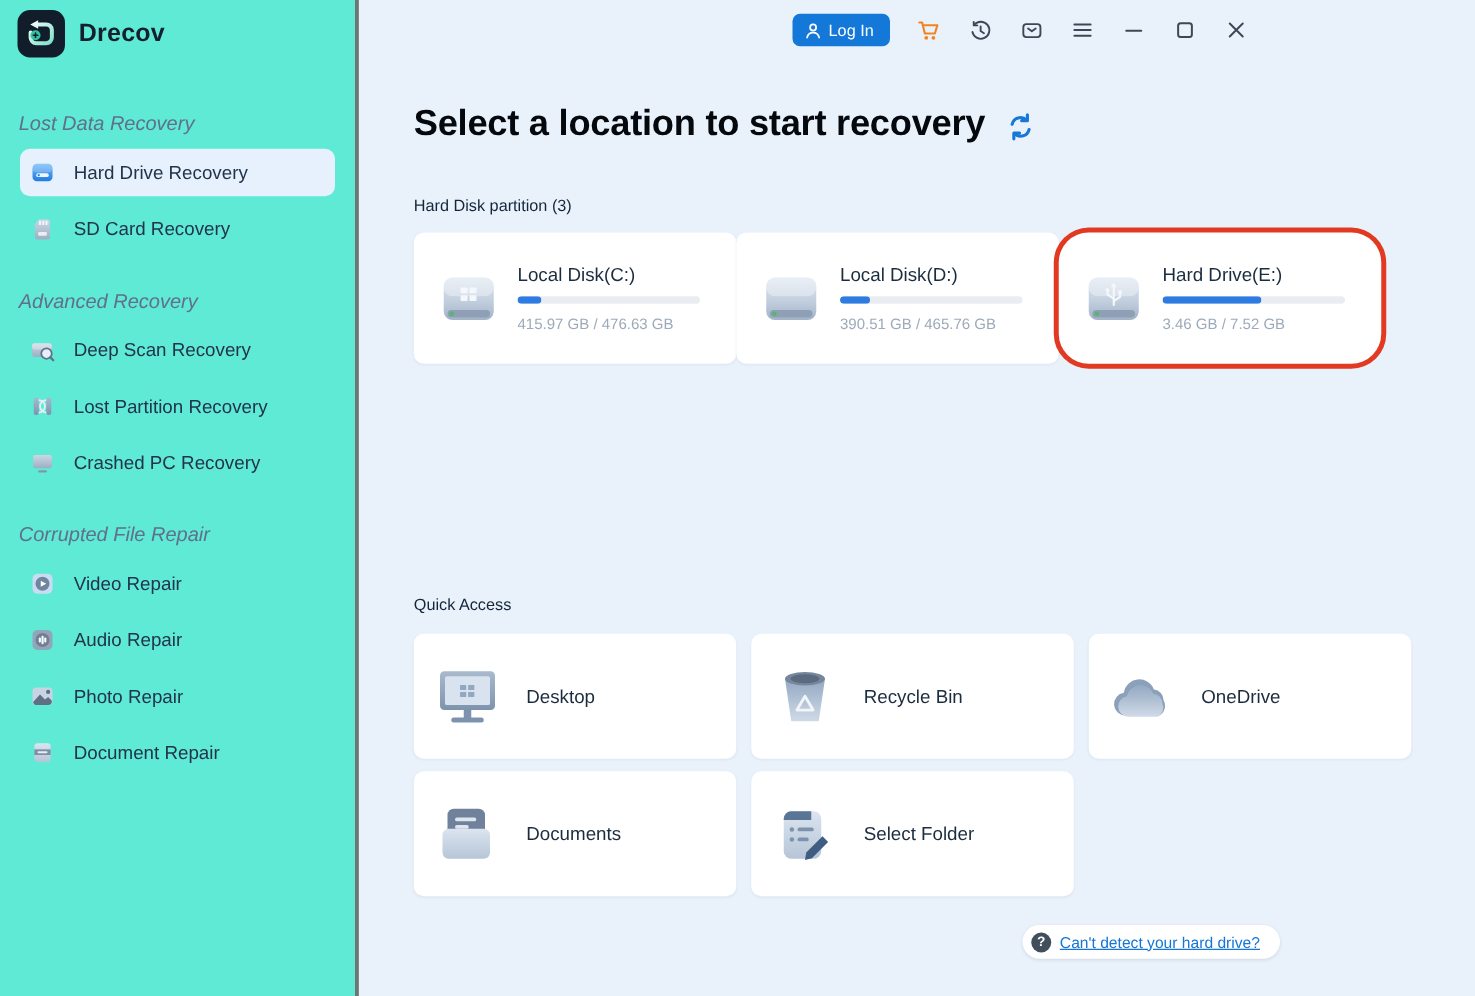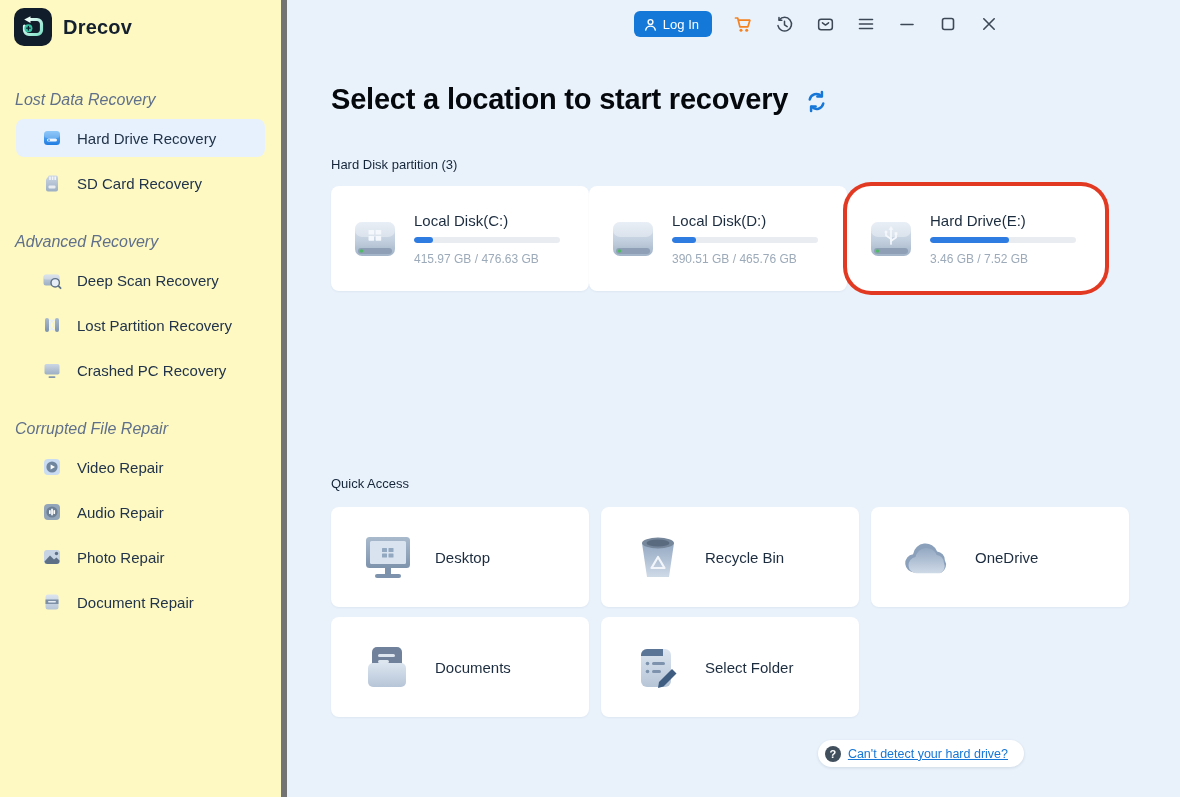--- a/index.html
+++ b/index.html
@@ -2,28 +2,28 @@
 <html><head>
 <meta charset="utf-8">
 <style>
   html,body{margin:0;padding:0;}
   body{
     width:1180px;height:797px;position:relative;overflow:hidden;
     background:#e9f2fb;font-family:"Liberation Sans",sans-serif;
     -webkit-font-smoothing:antialiased;
   }
   
-  .sidebar{position:absolute;left:0;top:0;width:287px;height:797px;background:#fef9c3;border-right:6px solid #737373;box-sizing:border-box;}
+  .sidebar{position:absolute;left:0;top:0;width:287px;height:797px;background:#5eead4;border-right:3px solid #737373;box-sizing:border-box;}
   .logo-row{display:flex;align-items:center;gap:11px;padding:8px 0 0 14px;}
   .logo-badge{width:38px;height:38px;border-radius:10px;background:#121d2b;display:flex;align-items:center;justify-content:center;flex:0 0 auto;}
   .app-title{font-size:20px;font-weight:bold;color:#15202e;letter-spacing:.2px;}
   .section{margin-top:31px;}
   .section.first{margin-top:45px;}
   .section-label{margin:0 0 10px 15px;font-size:16px;color:#60708a;font-style:italic;}
-  .nav-item{height:38px;margin:0 16px 7px 16px;border-radius:8px;display:flex;align-items:center;padding:0 26px;gap:15px;font-size:15px;color:#22344a;cursor:pointer;}
+  .nav-item{height:38px;margin:0 16px 7px 16px;border-radius:8px;display:flex;align-items:center;padding:0 8px;gap:15px;font-size:15px;color:#22344a;cursor:pointer;}
   .nav-item.selected{background:#e7f1fd;}
   .nav-icon{width:20px;height:20px;flex:0 0 auto;display:flex;}
   
   .main{position:absolute;left:287px;top:0;width:731px;height:797px;}
   .titlebar{position:absolute;top:11px;right:19px;display:flex;align-items:center;gap:21px;}
   .login-btn{display:flex;align-items:center;gap:6px;background:#1478d8;color:#fff;font-size:13px;height:26px;padding:0 13px 0 10px;border-radius:6px;cursor:pointer;}
   .tb-icon{width:20px;height:20px;display:flex;align-items:center;justify-content:center;cursor:pointer;}
   .title-row{position:absolute;left:44px;top:83px;display:flex;align-items:center;gap:15px;}
   .page-title{font-size:29px;font-weight:bold;color:#05080c;letter-spacing:-.2px;}
   .refresh-btn{width:26px;height:26px;display:flex;align-items:center;justify-content:center;cursor:pointer;margin-top:4px;}
@@ -32,21 +32,21 @@
   .quick-label{top:476px;}
   .drive-grid{position:absolute;left:44px;top:186px;display:grid;grid-template-columns:repeat(3,258px);}
   .drive-card{height:105px;background:#fff;border-radius:8px;display:flex;align-items:center;padding-left:21px;box-sizing:border-box;cursor:pointer;box-shadow:0 1px 2px rgba(20,45,70,.05);}
   .drive-card.highlighted{box-shadow:0 0 0 4px #e23a22;border-radius:24px;}
   .drive-info{margin-left:16px;}
   .drive-name{font-size:15px;color:#1c2c3f;}
   .drive-bar{width:146px;height:6px;background:#e9edf2;border-radius:3px;margin:8px 0 9px;overflow:hidden;}
   .drive-fill{height:100%;background:#2e7ce2;border-radius:3px;}
   .drive-size{font-size:12px;color:#9caab9;}
   .quick-grid{position:absolute;left:44px;top:507px;display:grid;grid-template-columns:repeat(3,258px);grid-auto-rows:100px;column-gap:12px;row-gap:10px;}
-  .quick-card{background:#fff;border-radius:8px;display:flex;align-items:center;padding-left:31px;gap:21px;font-size:15px;color:#1c2c3f;cursor:pointer;box-shadow:0 1px 2px rgba(20,45,70,.05);box-sizing:border-box;}
+  .quick-card{background:#fff;border-radius:8px;display:flex;align-items:center;padding-left:17px;gap:21px;font-size:15px;color:#1c2c3f;cursor:pointer;box-shadow:0 1px 2px rgba(20,45,70,.05);box-sizing:border-box;}
   .quick-icon{width:52px;height:52px;display:flex;align-items:center;justify-content:center;flex:0 0 auto;}
   .help-pill{position:absolute;right:-6px;bottom:30px;height:27px;background:#fff;border-radius:14px;display:flex;align-items:center;gap:7px;padding:0 16px 0 7px;box-shadow:0 1px 3px rgba(20,45,70,.12);cursor:pointer;}
   .q-badge{width:16px;height:16px;border-radius:50%;background:#414e5c;color:#fff;font-size:11px;font-weight:bold;display:flex;align-items:center;justify-content:center;}
   .help-link{font-size:12.5px;color:#1576d6;text-decoration:underline;}
   .hidden-defs{position:absolute;width:0;height:0;overflow:hidden;}
 </style>
 </head>
 <body>
 
 <svg class="hidden-defs" aria-hidden="true">

